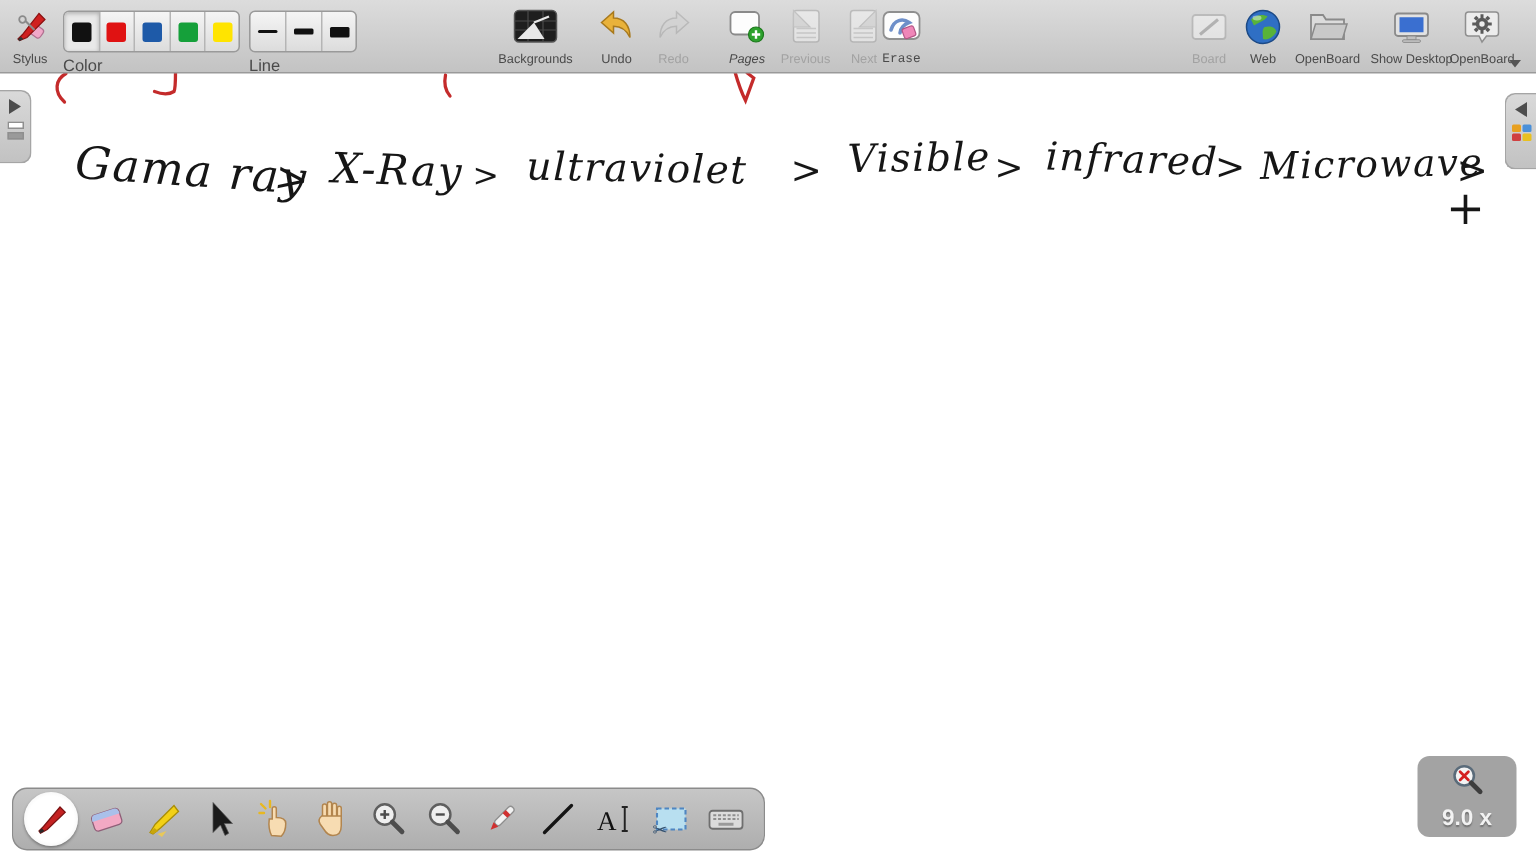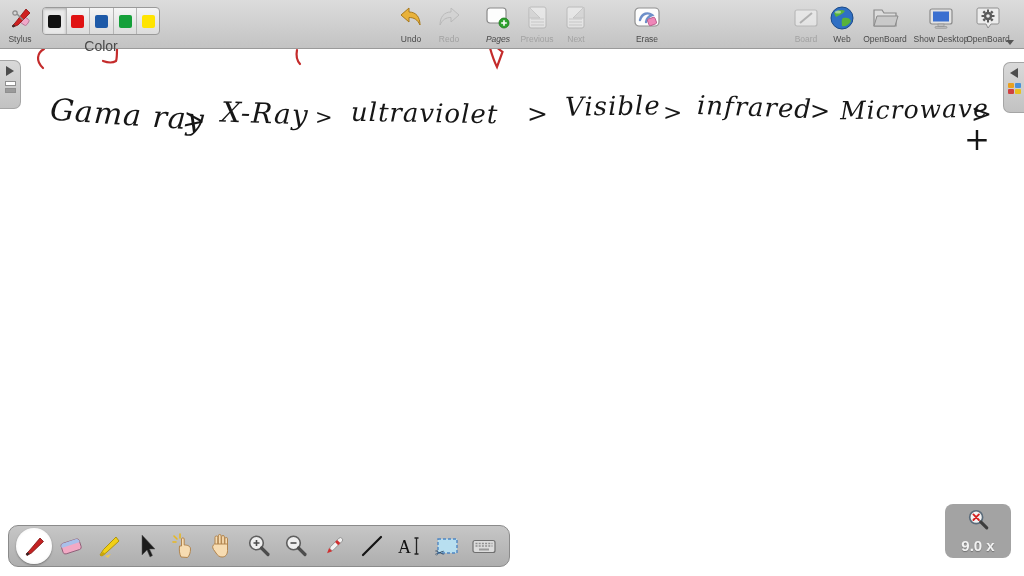--- a/index.html
+++ b/index.html
@@ -19,22 +19,22 @@
 
   .seg-group{position:absolute;top:5px;height:26px;display:flex;
              background:linear-gradient(#f5f5f5,#dcdcdc);
              border:1px solid #9a9a9a;border-radius:4px;overflow:hidden;}
   .seg{display:flex;align-items:center;justify-content:center;border-right:1px solid #b5b5b5;}
   .seg:last-child{border-right:none;}
   .seg.sel{background:#e9e9e9;box-shadow:inset 0 1px 3px rgba(0,0,0,.25);}
   .chip{width:13px;height:13px;border-radius:2px;}
   .bar{background:#111;border-radius:1px;width:13px;}
   .dot{background:#111;border-radius:50%;}
-  .grp-lb{position:absolute;top:36px;width:100%;text-align:center;
-          font-size:14px;color:#4a4a4a;}
+  .grp-lb{position:absolute;top:36px;width:100%;text-align:left;
+          font-size:11px;color:#4a4a4a;}
 
   .caret{position:absolute;left:1006px;top:40px;width:0;height:0;
          border-left:4px solid transparent;border-right:4px solid transparent;
          border-top:5px solid #555;}
 
   
   .side-tab{position:absolute;background:linear-gradient(#d9d9d9,#c2c2c2);
             border:1px solid #a5a5a5;z-index:25;display:flex;flex-direction:column;
             align-items:center;padding-top:5px;gap:5px;}
   .tab-left{left:0;top:60px;width:20px;height:42px;border-left:none;border-radius:0 7px 7px 0;}
@@ -129,22 +129,47 @@
         <div class="seg" style="width:23px;">
           <span class="chip" style="background: rgb(21, 160, 58);"></span>
         </div>
         <div class="seg" style="width:22px;">
           <span class="chip" style="background: rgb(255, 228, 0);"></span>
         </div>
       </div>
       <div class="grp-lb">Color</div>
     </div>
 
-
-
+    <div class="tt" style="left:166px;width:72px;">
+      <div class="seg-group" style="left:0;width:70px;">
+        <div class="seg" style="width:23px;">
+            <span class="bar" style="height:2px;"></span>
+          </div>
+        <div class="seg" style="width:23px;">
+            <span class="bar" style="height:4px;"></span>
+          </div>
+        <div class="seg" style="width:22px;">
+            <span class="bar" style="height:7px;"></span>
+          </div>
+      </div>
+      <div class="grp-lb">Line</div>
+    </div>
+
+
+    <div class="tt" style="left:330px;width:54px;">
+      <div class="tt-ic">
+        <svg width="32" height="26" viewBox="0 0 32 26">
+          <rect x="2" y="2" width="28" height="21" rx="3" fill="#1e1e1e" stroke="#555" stroke-width="1"></rect>
+          <path d="M2,9 H30 M2,15 H30 M11,2 V23 M21,2 V23" stroke="#4a4a4a" stroke-width="0.8"></path>
+          <polygon points="4,21 15,10 22,21" fill="#e8e8e8"></polygon>
+          <line x1="15" y1="10" x2="25" y2="6" stroke="#e8e8e8" stroke-width="1.6"></line>
+        </svg>
+      </div>
+      <div class="tt-lb">Backgrounds</div>
+    </div>
 
     <div class="tt" style="left:394px;width:34px;">
       <div class="tt-ic">
         <svg width="26" height="24" viewBox="0 0 26 24">
           <path d="M3,9 L11,2 L11,6 C18,6 22,11 22,19 C19.5,13.5 16,11.5 11,11.5 L11,16 Z" fill="#e9b23a" stroke="#a8791c" stroke-width="1"></path>
         </svg>
       </div>
       <div class="tt-lb">Undo</div>
     </div>
 
@@ -183,21 +208,21 @@
       <div class="tt-ic">
         <svg width="24" height="26" viewBox="0 0 24 26">
           <rect x="3" y="2" width="17" height="21" rx="2" fill="#fbfbfb" stroke="#999" stroke-width="1"></rect>
           <path d="M5,14 H18 M5,17 H18 M5,20 H18" stroke="#bbb" stroke-width="1"></path>
           <polygon points="20,2 9,13 20,13" fill="#d7d7d7" stroke="#aaa" stroke-width="0.8"></polygon>
         </svg>
       </div>
       <div class="tt-lb">Next</div>
     </div>
 
-    <div class="tt" style="left:628px;width:38px;">
+    <div class="tt" style="left:582px;width:38px;font-family:Liberation Mono, monospace;">
       <div class="tt-ic">
         <svg width="28" height="24" viewBox="0 0 28 24">
           <rect x="2" y="2" width="24" height="18" rx="4" fill="#fdfdfd" stroke="#8f8f8f" stroke-width="1.2"></rect>
           <path d="M7,14 C9,7 15,6 19,9 C16,10 13,13 13,16" fill="none" stroke="#6e8fc9" stroke-width="2.4" stroke-linecap="round"></path>
           <rect x="15" y="12" width="8" height="7" rx="1.5" transform="rotate(-20 19 15.5)" fill="#ef86b8" stroke="#b35585" stroke-width="0.8"></rect>
         </svg>
       </div>
       <div class="tt-lb">Erase</div>
     </div>
 

